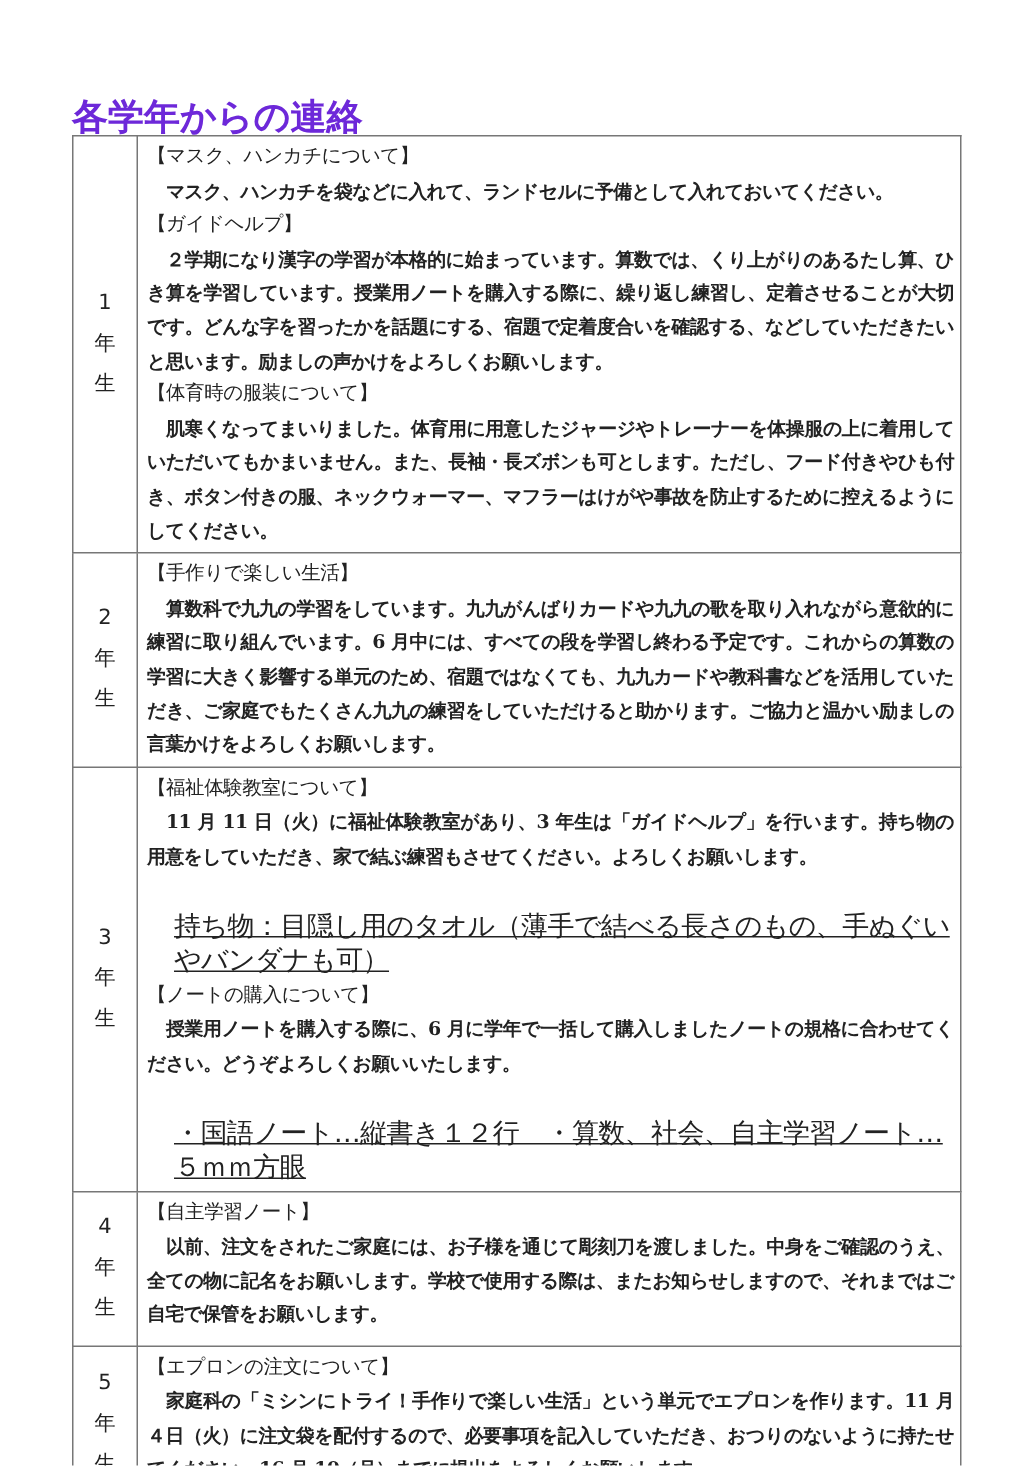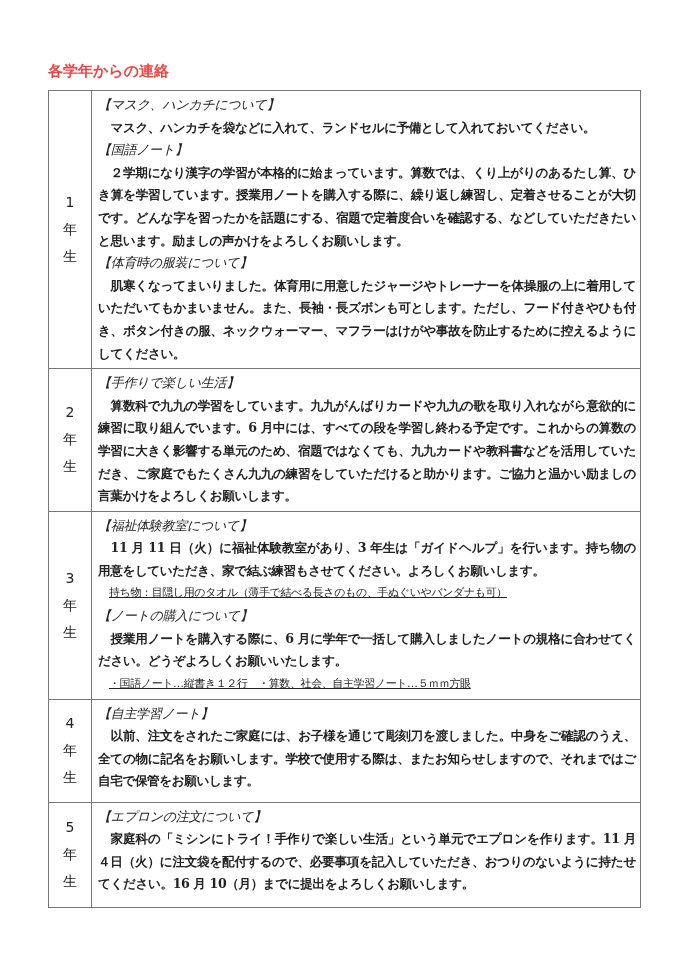--- a/index.html
+++ b/index.html
@@ -1,44 +1,44 @@
 <!DOCTYPE html>
 <html><head>
 <meta charset="utf-8">
 <style>
   html, body { margin: 0; padding: 0; background: #ffffff; }
   body { width: 690px; height: 977px; position: relative; overflow: hidden; font-family: "DejaVu Serif", "Liberation Serif", serif; color: #222; }
-  .title { position: absolute; left: 48px; top: 62px; font-family: "DejaVu Sans", "Liberation Sans", sans-serif; font-weight: bold; font-size: 15px; color: #ef4444; letter-spacing: 0px; }
+  .title { position: absolute; left: 48px; top: 62px; font-family: "DejaVu Sans", "Liberation Sans", sans-serif; font-weight: bold; font-size: 24px; color: #6d28d9; letter-spacing: 0px; }
   table.grades { position: absolute; left: 48px; top: 90px; width: 593px; border-collapse: collapse; }
   table.grades td { border: 1.5px solid #777; vertical-align: top; padding: 0; }
   td.gcol { width: 42px; text-align: center; vertical-align: middle !important; font-family: "DejaVu Sans", "Liberation Sans", sans-serif; font-size: 14px; }
   .gchar { display: block; line-height: 27px; }
   td.content { padding: 3px 4px 3px 6px !important; font-size: 12.6px; line-height: 22.6px; }
-  .heading { font-family: "DejaVu Sans", "Liberation Sans", sans-serif; font-size: 13px; letter-spacing: -0.3px; font-style: italic; }
+  .heading { font-family: "DejaVu Sans", "Liberation Sans", sans-serif; font-size: 13px; letter-spacing: -0.3px; }
   .para { text-indent: 1em; text-align: justify; letter-spacing: -0.4px; font-weight: bold; }
-  .ul-line { text-decoration: underline; padding-left: 1em; font-family: "DejaVu Sans", "Liberation Sans", sans-serif; font-size: 11px; letter-spacing: -0.4px; }
+  .ul-line { text-decoration: underline; padding-left: 1em; font-family: "DejaVu Sans", "Liberation Sans", sans-serif; font-size: 18px; letter-spacing: -0.4px; margin-top: 25px; }
 </style>
 </head>
 <body>
 
 <div class="title">各学年からの連絡</div>
 
 <table class="grades">
 
   <tbody>
       <tr style="height:278px;">
     <td class="gcol">
       <span class="gchar">1</span>
       <span class="gchar">年</span>
       <span class="gchar">生</span>
     </td>
     <td class="content">
       <div class="heading">【マスク、ハンカチについて】</div>
       <div class="para">マスク、ハンカチを袋などに入れて、ランドセルに予備として入れておいてください。</div>
-      <div class="heading">【国語ノート】</div>
+      <div class="heading">【ガイドヘルプ】</div>
       <div class="para">２学期になり漢字の学習が本格的に始まっています。算数では、くり上がりのあるたし算、ひき算を学習しています。授業用ノートを購入する際に、繰り返し練習し、定着させることが大切です。どんな字を習ったかを話題にする、宿題で定着度合いを確認する、などしていただきたいと思います。励ましの声かけをよろしくお願いします。</div>
       <div class="heading">【体育時の服装について】</div>
       <div class="para">肌寒くなってまいりました。体育用に用意したジャージやトレーナーを体操服の上に着用していただいてもかまいません。また、長袖・長ズボンも可とします。ただし、フード付きやひも付き、ボタン付きの服、ネックウォーマー、マフラーはけがや事故を防止するために控えるようにしてください。</div>
     </td>
   </tr>
 
   <tr style="height:141px;">
     <td class="gcol">
       <span class="gchar">2</span>
       <span class="gchar">年</span>

